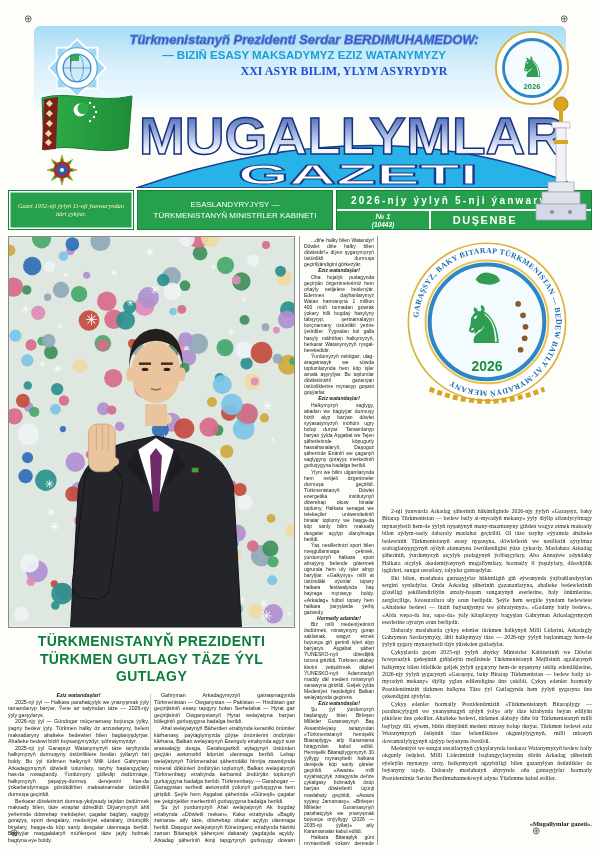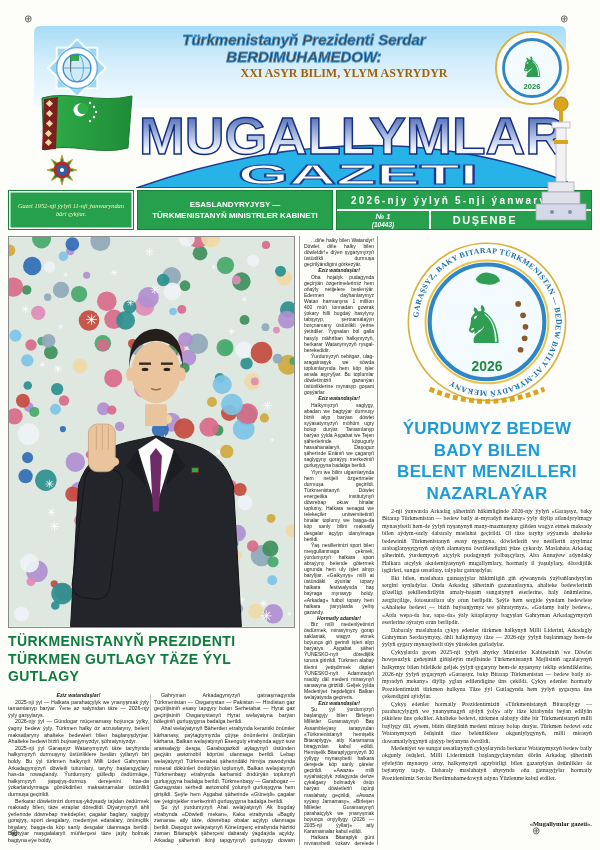--- a/index.html
+++ b/index.html
@@ -4,51 +4,51 @@
 <title>Mugallymlar gazeti — front page</title>
 <style>
   html,body{margin:0;padding:0;background:#e9e9e9;}
   .page{position:relative;width:600px;height:850px;background:#fdfdfa;overflow:hidden;
         font-family:"Liberation Sans",sans-serif;color:#1a1a1a;margin:0 auto;}
   .crop{position:absolute;font-size:10px;color:#555;line-height:10px;}
   
   .band{position:absolute;left:34px;top:26px;width:532px;height:82px;border-radius:6px;
         background:linear-gradient(180deg,#a7dcf6 0%,#d5eefb 45%,#f4fbff 100%);}
   .quotes{position:absolute;left:118px;top:31px;width:372px;text-align:center;}
-  .q1{font-size:15px;line-height:17px;font-weight:bold;font-style:italic;color:#404040;
+  .q1{font-size:13px;line-height:17px;font-weight:bold;font-style:italic;color:#6d28d9;
       -webkit-text-stroke:0.8px #3f93cf;text-shadow:0 1px 1px #9fcae6;}
   .q2,.q3{font-size:11.5px;line-height:15px;font-weight:bold;color:#17a0da;}
-  .motto{font-size:12px;line-height:17px;font-weight:bold;color:#a16207;
+  .motto{font-size:12px;line-height:17px;font-weight:bold;color:#1d4ed8;
          font-family:"Liberation Serif",serif;padding-left:80px;}
   
   .masthead{position:absolute;left:136px;top:100px;}
   .sincebox{position:absolute;left:8px;top:190px;width:126px;height:40px;background:#26a04c;
             border:1px solid #17813a;box-shadow:inset 0 0 0 1.5px #ffffff;
             color:#fdf6b8;font-family:"Liberation Serif",serif;font-style:italic;
             font-size:6.4px;line-height:8.5px;text-align:center;display:flex;align-items:center;justify-content:center;
             box-sizing:border-box;padding:2px 6px;}
   .founderbox{position:absolute;left:137px;top:190px;width:196px;height:40px;background:#26a04c;
             border:1px solid #17813a;box-sizing:border-box;display:flex;flex-direction:column;
-            align-items:center;justify-content:center;color:#fff;font-weight:bold;text-align:center;}
+            align-items:center;justify-content:center;color:#fff;font-weight:normal;text-align:center;}
   .founderbox .f1{font-size:8px;line-height:10px;}
   .founderbox .f2{font-size:8px;line-height:11px;text-align:right;}
   .infobox{position:absolute;left:336px;top:190px;width:256px;height:40px;background:#26a04c;
            border:1px solid #17813a;box-sizing:border-box;color:#fff;}
   .inf-date{height:18px;border-bottom:2px solid #fff;display:flex;align-items:center;justify-content:center;
             font-size:10px;font-weight:bold;letter-spacing:2.2px;padding-right:30px;}
   .inf-row{display:flex;height:18px;}
   .inf-issue{width:92px;border-right:2px solid #fff;display:flex;flex-direction:column;align-items:center;justify-content:center;
              font-style:italic;font-weight:bold;}
   .inf-issue .no{font-size:7.5px;line-height:8px;}
   .inf-issue .tot{font-size:6.5px;line-height:7px;}
   .inf-day{flex:1;display:flex;align-items:center;justify-content:center;font-size:11px;font-weight:bold;
            letter-spacing:1.5px;padding-right:52px;}
   
   .photo{position:absolute;left:8px;top:236px;width:287px;height:392px;border:1px solid #8a8a8a;box-sizing:border-box;}
-  .headline-green{position:absolute;left:8px;top:633px;width:287px;text-align:left;
+  .headline-green{position:absolute;left:8px;top:633px;width:287px;text-align:center;
                   font-weight:bold;color:#0d7c3f;font-size:14px;line-height:17.5px;letter-spacing:.4px;}
   .newscol{position:absolute;text-align:justify;overflow:hidden;}
   .newscol p{margin:0;}
   .col-para{text-indent:7px;}
   .col-head{text-align:center;font-weight:bold;font-style:italic;}
   .colA,.colB{top:692px;width:141px;height:153px;font-size:5.3px;line-height:6.6px;}
   .colA{left:8px;} .colB{left:154px;}
   .midcol{left:304px;top:237px;width:70px;height:608px;font-size:5px;line-height:6.1px;}
   .vrule{position:absolute;width:1px;background:#9a9a9a;}
   .vrule-small{position:absolute;width:1px;background:#c8c8c8;}
@@ -78,20 +78,21 @@
     <circle cx="40" cy="40" r="22" fill="#ffffff" stroke="#5fb0dd" stroke-width="1.5"></circle>
     <circle cx="40" cy="40" r="15" fill="#cfeaf8" stroke="#3f8fd0" stroke-width="1.5"></circle>
     <ellipse cx="40" cy="40" rx="7" ry="15" fill="none" stroke="#3f8fd0" stroke-width="0.8"></ellipse>
     <line x1="25" y1="40" x2="55" y2="40" stroke="#3f8fd0" stroke-width="0.8"></line>
     <line x1="33" y1="26" x2="33" y2="44" stroke="#666" stroke-width="1"></line>
     <rect x="33" y="26" width="9" height="6" fill="#2fae48" stroke="#1d7a33" stroke-width="0.5"></rect>
   </svg>
 
   <div class="quotes">
     <div class="q1">Türkmenistanyň Prezidenti Serdar BERDIMUHAMEDOW:</div>
+    <div class="q2">— BIZIŇ ESASY MAKSADYMYZ EZIZ WATANYMYZY</div>
     <div class="motto">XXI ASYR BILIM, YLYM ASYRYDYR</div>
   </div>
 
   <svg style="position:absolute;left:494px;top:30px;" width="76" height="76" viewBox="0 0 80 80">
     <circle cx="40" cy="40" r="38" fill="#ffffff" stroke="#d9b23a" stroke-width="2"></circle>
     <circle cx="40" cy="40" r="30" fill="#f4fbff" stroke="#2e86c6" stroke-width="3"></circle>
     <text x="40" y="49" font-size="30" text-anchor="middle" fill="#2f9e53" font-family="DejaVu Sans,sans-serif">♞</text>
     <text x="40" y="62" font-size="8" font-weight="bold" text-anchor="middle" fill="#1f8c3f">2026</text>
   </svg>
 
@@ -451,26 +452,20 @@
     <text x="96" y="126" font-size="64" text-anchor="middle" fill="#2f9e53" font-family="DejaVu Sans,sans-serif">♞</text>
     <circle cx="138" cy="78" r="3.5" fill="#8a5a2a"></circle>
       <circle cx="144" cy="92" r="3.5" fill="#8a5a2a"></circle>
     <circle cx="147" cy="106" r="3.5" fill="#8a5a2a"></circle>
       <circle cx="146" cy="120" r="3.5" fill="#8a5a2a"></circle>
     <circle cx="141" cy="134" r="3.5" fill="#8a5a2a"></circle>
     <text x="100" y="160" font-size="17" font-weight="bold" text-anchor="middle" fill="#1f8c3f">2026</text>
     <path d="M30,182 Q100,212 170,182" stroke="#d9a520" stroke-width="6" stroke-dasharray="6 4" fill="none"></path>
   </svg>
 
-  <div class="headline-blue">
-    <div>ÝURDUMYZ BEDEW</div>
-    <div>BADY BILEN</div>
-    <div>BELENT MENZILLERI</div>
-    <div>NAZARLAÝAR</div>
-  </div>
 
   <div class="newscol rightbody">
       <p class="col-para">2-nji ýanwarda Arkadag şäheriniň häkimliginde 2026-njy ýylyň «Garaşsyz, baky Bitarap Türkmenistan — bedew batly at-myradyň mekany» ýyly diýlip atlandyrylmagy mynasybetli hem-de ýylyň nyşanynyň many-mazmunyny giňden wagyz etmek maksady bilen aýdym-sazly dabaraly maslahat geçirildi. Ol täze taryhy eýýamda ahalteke bedewiniň Türkmenistanyň esasy nyşanyna, döwletleriň we nesilleriň aýrylmaz arabaglanyşygynyň aýdyň alamatyna öwrülendigini ýüze çykardy. Maslahata Arkadag şäheriniň, ýurdumyzyň atçylyk pudagynyň ýolbaşçylary, Aba Annaýew adyndaky Halkara atçylyk akademiýasynyň mugallymlary, hormatly il ýaşulylary, döredijilik işgärleri, sungat ussatlary, talyplar gatnaşdylar.</p>
       <p class="col-para">Ilki bilen, maslahata gatnaşyjylar häkimligiň giň eýwanynda ýaýbaňlandyrylan sergini synladylar. Onda Arkadag şäheriniň gazananlaryna, ahalteke bedewleriniň gözelligi şekillendirilýän amaly-haşam sungatynyň eserlerine, haly önümlerine, zergärçilige, fotosuratlara uly orun berlipdir. Şeýle hem sergide ýyndam bedewlere «Ahalteke bedewi — biziň buýsanjymyz we şöhratymyz», «Gadamy batly bedew», «Atda wepa-da bar, sapa-da» ýaly kitaplaryny bagyşlan Gahryman Arkadagymyzyň eserlerine aýratyn orun berlipdir.</p>
       <p class="col-para">Dabaraly maslahatda çykyş edenler türkmen halkynyň Milli Liderini, Arkadagly Gahryman Serdarymyzy, ähli halkymyzy täze — 2026-njy ýylyň başlanmagy hem-de ýylyň şygary mynasybetli tüýs ýürekden gutladylar.</p>
       <p class="col-para">Çykyşlarda geçen 2025-nji ýylyň ahyrky Ministrler Kabinetiniň we Döwlet howpsuzlyk geňeşiniň giňişleýin mejlisinde Türkmenistanyň Mejlisiniň agzalarynyň halkymyz bilen bilelikde geljek ýylyň şygaryny hem-de nyşanyny teklip edendiklerine, 2026-njy ýylyň şygarynyň «Garaşsyz, baky Bitarap Türkmenistan — bedew batly at-myradyň mekany» diýlip yglan edilendigine üns çekildi. Çykyş edenler hormatly Prezidentimiziň türkmen halkyna Täze ýyl Gutlagynda hem ýylyň şygaryna üns çekendigini aýtdylar.</p>
       <p class="col-para">Çykyş edenler hormatly Prezidentimiziň «Türkmenistanyň Bitaraplygy — parahatçylygyň we ynanyşmagyň aýdyň ýoly» atly täze kitabynda beýan edilýän pikirlere üns çekdiler. Ahalteke bedewi, türkmen alabaýy diňe bir Türkmenistanyň milli baýlygy däl, eýsem, bütin dünýäniň medeni mirasy bolup durýar. Türkmen bedewi eziz Watanymyzyň ösüşiniň täze belentliklere okgunlylygynyň, milli mirasyň dowamatlylygynyň ajaýyp beýanyna öwrüldi.</p>
       <p class="col-para">Medeniýet we sungat ussatlarynyň çykyşlarynda berkarar Watanymyzyň bedew batly okgunly ösüşleri, Milli Liderimiziň başlangyçlaryndan dörän Arkadag şäheriniň eýeleýän mynasyp orny, halkymyzyň agzybirligi bilen gazanylýan üstünlikler öz beýanyny tapdy. Dabaraly maslahatyň ahyrynda oňa gatnaşyjylar hormatly Prezidentimiz Serdar Berdimuhamedowyň adyna Ýüzlenme kabul etdiler.</p>
     </div>
   <div class="signature">«Mugallymlar gazeti».</div>

